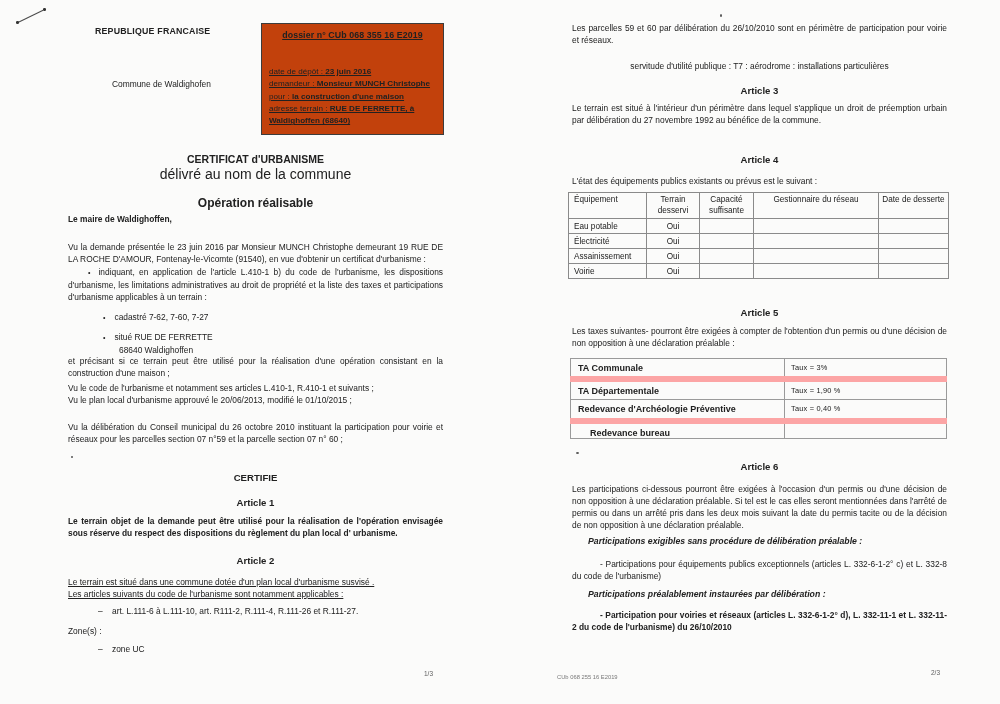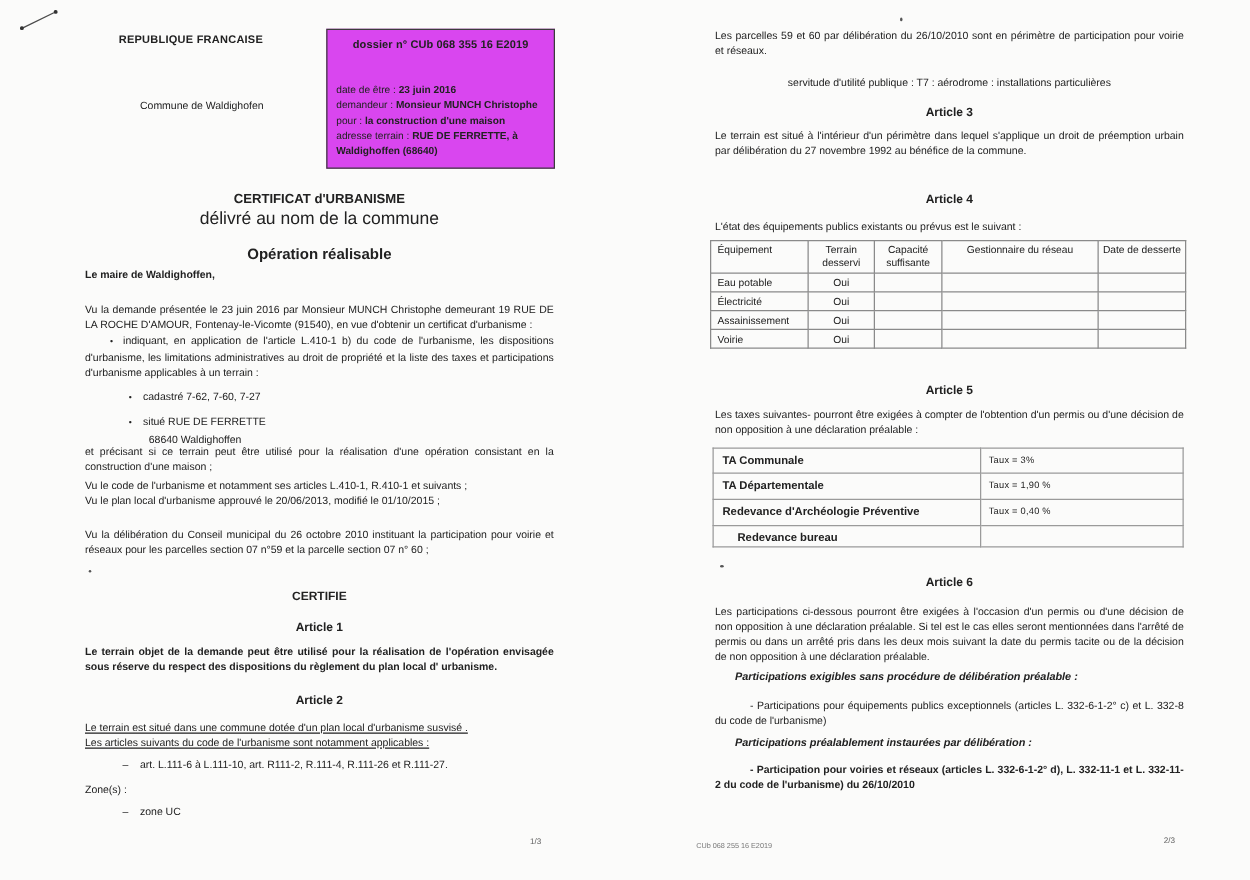--- a/index.html
+++ b/index.html
@@ -15,22 +15,23 @@
   .txt { font-size:8.4px; line-height:12px; color:#212121; }
   .just { text-align:justify; }
   .bold { font-weight:bold; }
   .center { text-align:center; }
   .article-head { font-size:9.6px; font-weight:bold; text-align:center; }
   .page-num { font-size:6.5px; color:#5f5f5f; }
 
   
   .dossier-box {
     left:261px; top:23px; width:183px; height:112px;
-    border:1.2px solid #3c3c3c; background:#d946ef;
+    border:1.2px solid #3c3c3c; background:#c2410c;
     padding:6px 7px 0 7px;
+    text-decoration:underline;
   }
   .dossier-title { font-size:8.8px; font-weight:bold; text-align:center; letter-spacing:0.1px; }
   .dossier-fields { margin-top:26px; }
   .box-field { font-size:8.1px; line-height:12.3px; }
   .box-field .val { font-weight:bold; }
 
   
   .hang { padding-left:40px; }
   .hang .marker { display:inline-block; width:15px; }
   .dash-item { padding-left:30px; }
@@ -41,21 +42,21 @@
   .equip-table { width:380px; font-size:8.2px; }
   .equip-table th, .equip-table td { border:1px solid #8a8a8a; font-weight:normal; }
   .equip-table th { vertical-align:top; padding-top:2px; text-align:center; line-height:10.5px; height:26px; }
   .equip-table th:first-child { text-align:left; padding-left:5px; }
   .equip-table td { height:15px; padding-left:5px; }
   .equip-table td.c { text-align:center; padding-left:0; }
 
   
   .tax-table { width:377px; }
   .tax-table td { border:1px solid #9a9a9a; vertical-align:top; }
-  .tax-table tr.faint td { border-top:1px solid #fca5a5; }
+  .tax-table tr.faint td { border-top:6px solid #fca5a5; }
   .tax-table td.lbl { font-size:9px; font-weight:bold; padding:4px 0 0 7px; width:214px; }
   .tax-table td.val { font-size:7.4px; padding:4px 0 0 6px; letter-spacing:0.2px; }
   .tax-table tr.r1 td { height:20px; }
   .tax-table tr.r2 td { height:21px; }
   .tax-table tr.r3 td { height:21px; }
   .tax-table tr.r4 td { height:17px;padding-left:19px; }
 
   .sub-head { font-size:8.7px; font-weight:bold; font-style:italic; }
   .indent-first { text-indent:28px; }
 
@@ -74,21 +75,21 @@
   <div class="abs pen-dot" style="left:16px;top:21px;"></div>
   <div class="abs pen-dot" style="left:43px;top:8px;"></div>
 
   <div class="abs bold" style="left:95px;top:26px;font-size:8.8px;letter-spacing:0.2px;">REPUBLIQUE FRANCAISE</div>
 
   <div class="abs txt" style="left:112px;top:78px;">Commune de Waldighofen</div>
 
   <div class="abs dossier-box">
     <div class="dossier-title"><span>dossier n° </span><span>CUb 068 355 16 E2019</span></div>
     <div class="dossier-fields">
-      <div class="box-field"><span>date de être : </span><span class="val">23 juin 2016</span></div>
+      <div class="box-field"><span>date de dépôt : </span><span class="val">23 juin 2016</span></div>
       <div class="box-field"><span>demandeur : </span><span class="val">Monsieur MUNCH Christophe</span></div>
       <div class="box-field"><span>pour : </span><span class="val">la construction d'une maison</span></div>
       <div class="box-field"><span>adresse terrain : </span><span class="val">RUE DE FERRETTE, à Waldighoffen (68640)</span></div>
     </div>
   </div>
 
   <div class="abs center" style="left:68px;top:153px;width:375px;">
     <div class="bold" style="font-size:10.5px;">CERTIFICAT d'URBANISME</div>
     <div style="font-size:14px;margin-top:1px;">délivré au nom de la commune</div>
     <div class="bold" style="font-size:12px;margin-top:14px;">Opération réalisable</div>

